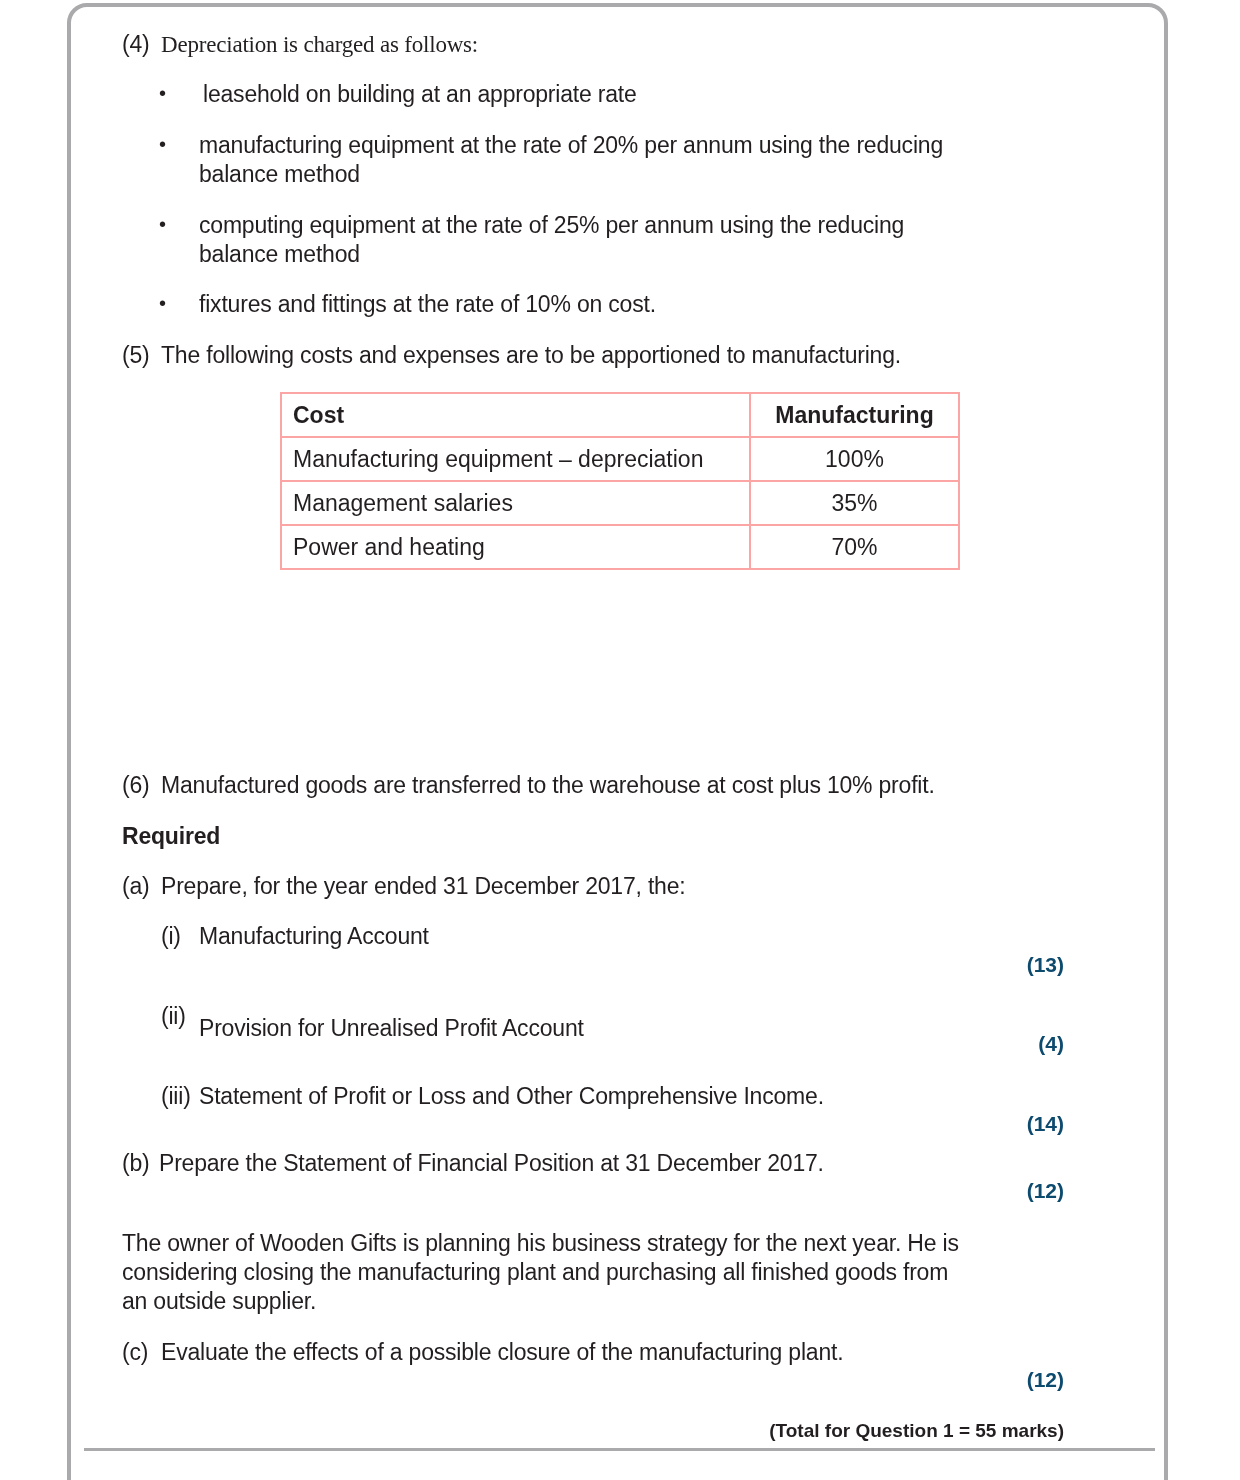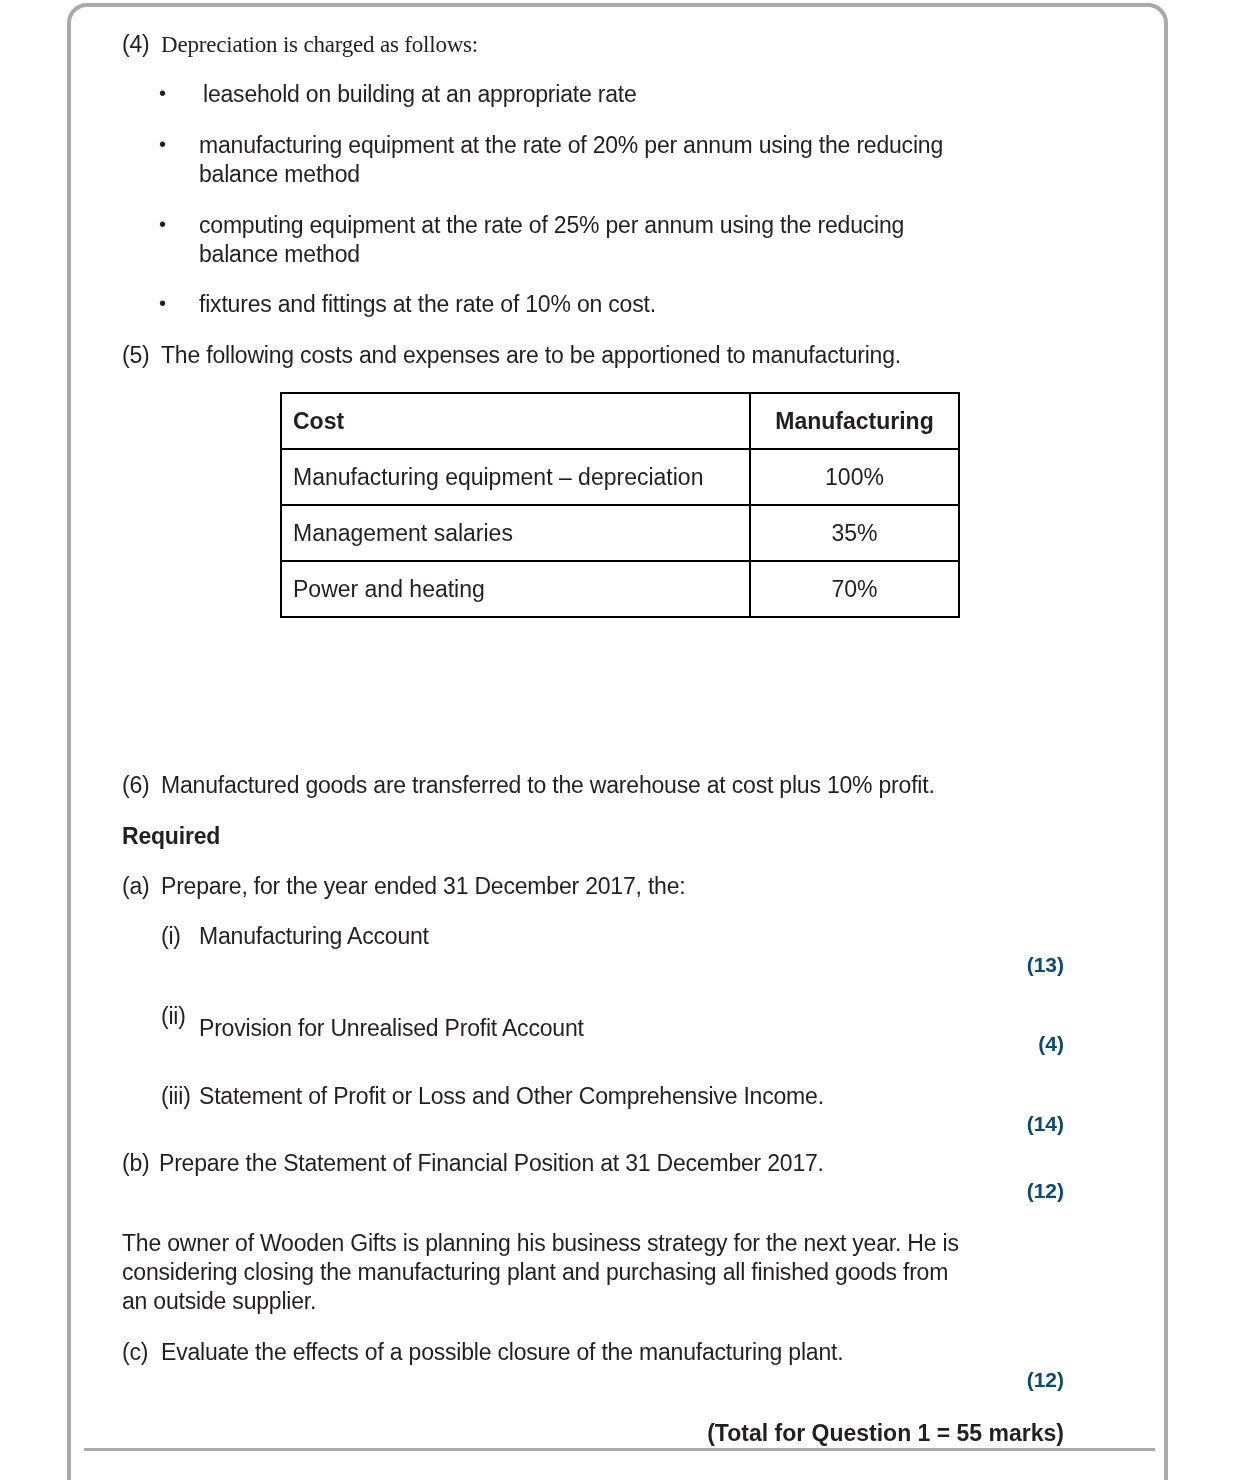--- a/index.html
+++ b/index.html
@@ -6,26 +6,26 @@
   body { width: 1240px; height: 1480px; position: relative; overflow: hidden;
          font-family: "Liberation Sans", "DejaVu Sans", sans-serif; color: #231f20; }
   .frame { position: absolute; left: 67px; top: 3px; width: 1101px; height: 1520px;
            border: 4px solid #aaaaac; border-radius: 20px 20px 0 0; box-sizing: border-box; }
   .t { position: absolute; font-size: 23px; line-height: 29px; white-space: nowrap; letter-spacing: -0.2px; }
   .bullet { position: absolute; font-size: 20px; }
   .bold { font-weight: bold; }
   .marks { position: absolute; right: 176px; font-size: 21px; font-weight: bold; color: #0c4a6e; }
   table.cost { position: absolute; left: 280px; top: 392px; border-collapse: collapse;
                font-size: 23px; }
-  table.cost td, table.cost th { border: 2px solid #000000; height: 56px; box-sizing: border-box; padding: 0 11px; }
+  table.cost td, table.cost th { border: 2px solid #fca5a5; height: 44px; box-sizing: border-box; padding: 0 11px; }
   table.cost th { text-align: left; font-weight: bold; }
   table.cost .c1 { width: 469px; }
   table.cost .c2 { width: 209px; text-align: center; }
   .rule { position: absolute; left: 84px; top: 1448px; width: 1071px; height: 3px; background: #aaaaac; }
-  .total { position: absolute; right: 176px; top: 1420px; font-size: 23px; font-weight: bold; }
+  .total { position: absolute; right: 176px; top: 1420px; font-size: 19px; font-weight: bold; }
 </style>
 </head>
 <body>
 
 <div class="frame"></div>
 
 <span class="t" style="left:122px;top:30px;">(4)</span>
 <span class="t" style="left:161px;top:30px;font-family:Liberation Serif, serif;">Depreciation is charged as follows:</span>
 
 <span class="bullet" style="left:159px;top:82px;">•</span>

